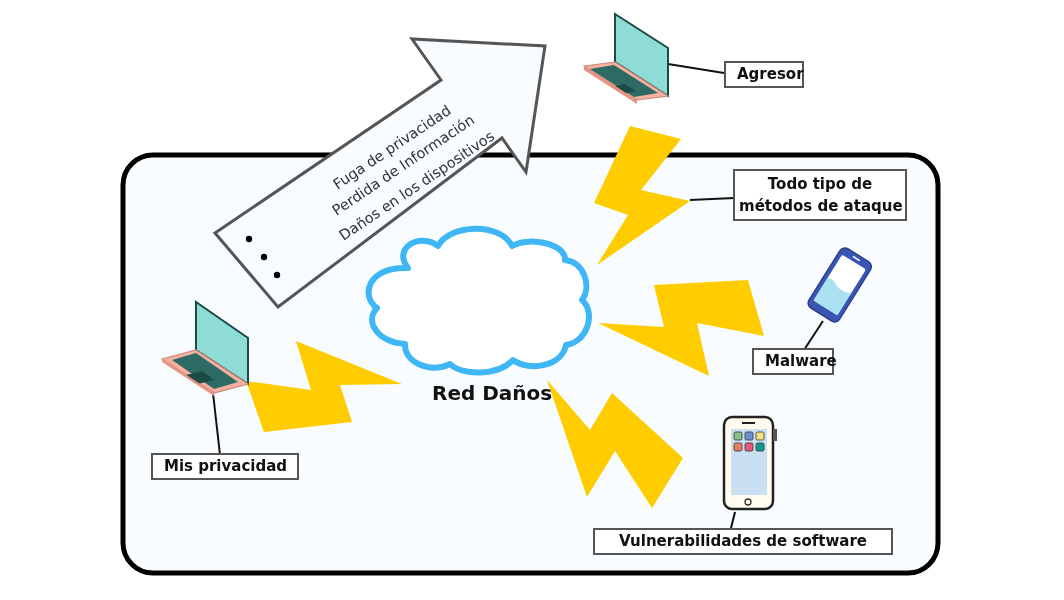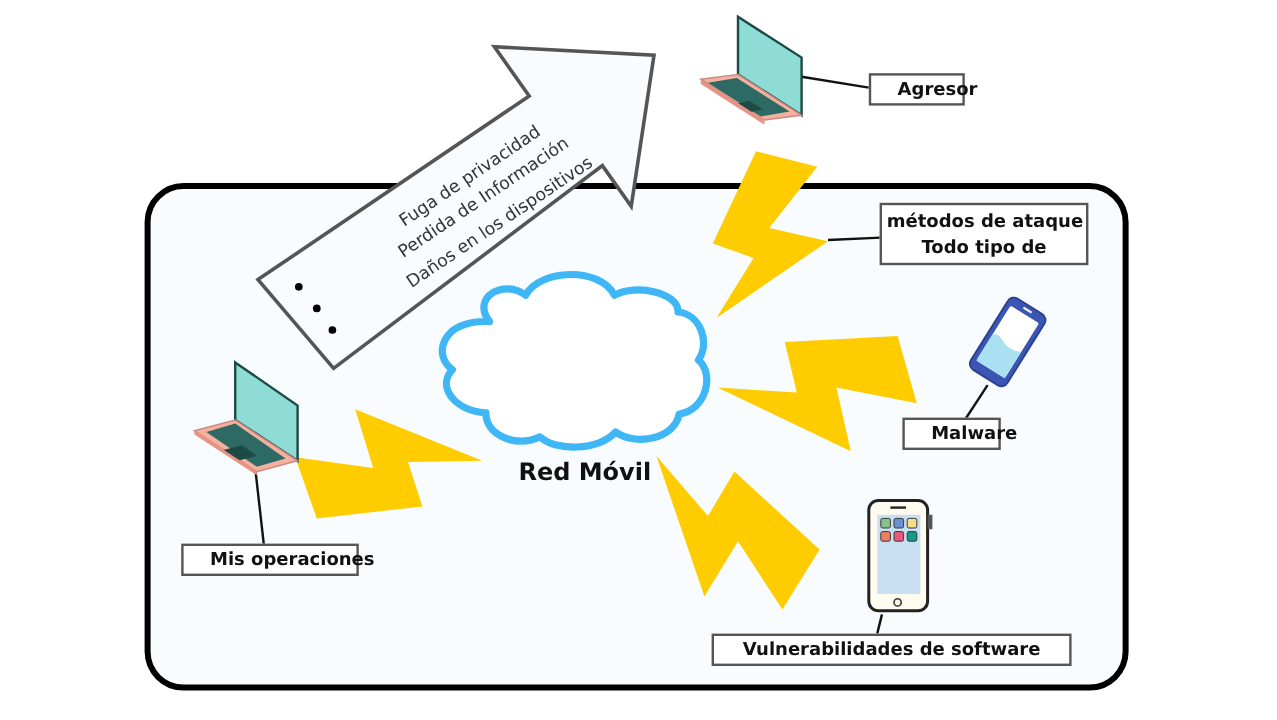--- a/index.html
+++ b/index.html
@@ -2,21 +2,21 @@
 <html><head>
 <meta charset="utf-8">
 <style>
   html, body { margin: 0; padding: 0; background: #ffffff; }
   body { width: 1064px; height: 600px; position: relative; overflow: hidden;
          font-family: "DejaVu Sans", sans-serif; }
   #stage { position: absolute; left: 0; top: 0; width: 1064px; height: 600px; }
   .label-box {
     position: absolute; background: #ffffff; border: 2px solid #555555;
     font-family: "DejaVu Sans", sans-serif; font-weight: bold; font-size: 15px;
-    color: #111111; text-align: center; line-height: 21px; padding: 1px 22px;
+    color: #111111; text-align: center; line-height: 21px; padding: 1px 11px;
     box-sizing: border-box; white-space: nowrap;
   }
   .net-label {
     position: absolute; font-family: "DejaVu Sans", sans-serif; font-weight: bold;
     font-size: 20px; color: #111111; white-space: nowrap;
   }
   .arrow-text {
     position: absolute; font-family: "DejaVu Sans", sans-serif; font-size: 14.5px;
     color: #333333; white-space: nowrap; transform-origin: 0 0; line-height: 24px;
   }
@@ -91,26 +91,26 @@
     <rect x="21" y="26" width="8" height="8" rx="1.5" fill="#e8587c" stroke="#333" stroke-width="0.8"></rect>
     <rect x="32" y="26" width="8" height="8" rx="1.5" fill="#139a8c" stroke="#333" stroke-width="0.8"></rect>
     <circle cx="24" cy="85" r="3" fill="none" stroke="#333" stroke-width="1.3"></circle>
   </g>
 </svg>
 
 <div class="arrow-text" style="left:328px; top:176px; transform: rotate(-34deg);">Fuga de privacidad</div>
 <div class="arrow-text" style="left:327px; top:202px; transform: rotate(-34deg);">Perdida de Información</div>
 <div class="arrow-text" style="left:334px; top:227px; transform: rotate(-34deg);">Daños en los dispositivos</div>
 
-<div class="net-label" style="left:432px; top:381px;">Red Móvil</div>
+<div class="net-label" style="left:432px; top:381px;">Red Daños</div>
 
 <div class="label-box" style="left:724px; top:61px; width:80px;">Agresor</div>
 
 <div class="label-box" style="left:733px; top:169px; width:174px; line-height:22px; padding:2px 4px;">
+  <div>Todo tipo de</div>
   <div>métodos de ataque</div>
-  <div>Todo tipo de</div>
 </div>
 
 <div class="label-box" style="left:752px; top:348px; width:82px;">Malware</div>
 
 <div class="label-box" style="left:593px; top:528px; width:300px;">Vulnerabilidades de software</div>
 
-<div class="label-box" style="left:151px; top:453px; width:148px;">Mis operaciones</div>
+<div class="label-box" style="left:151px; top:453px; width:148px;">Mis privacidad</div>
 
 </body></html>

